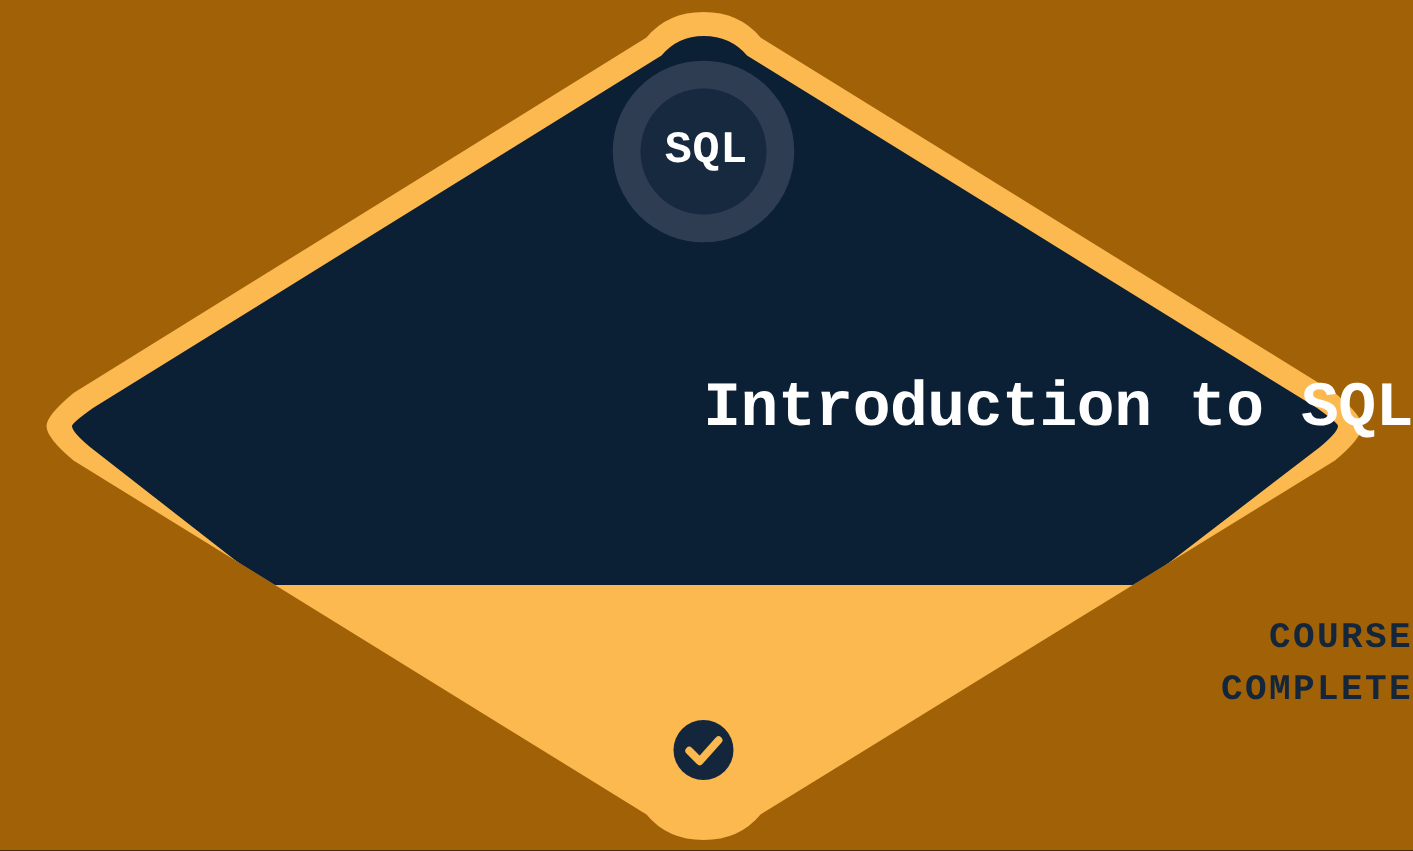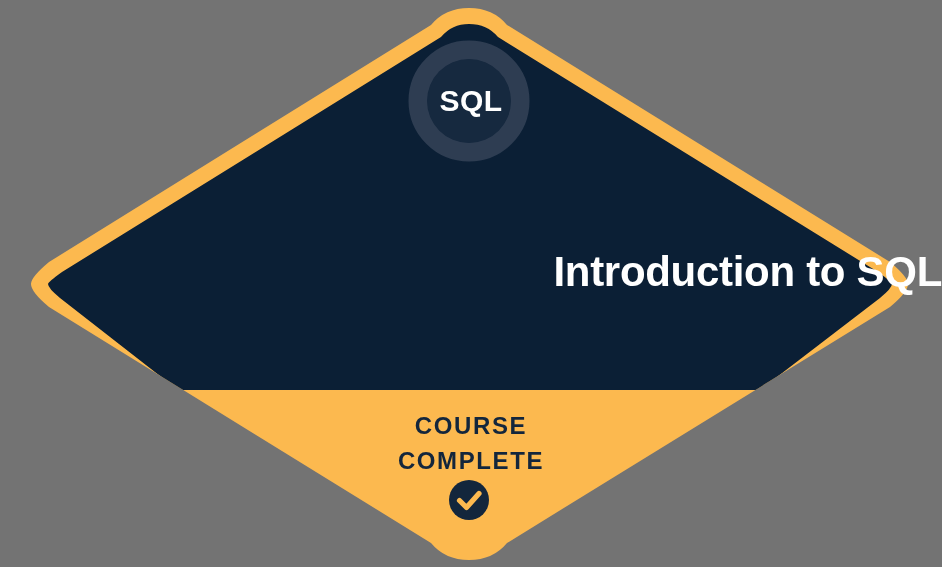--- a/index.html
+++ b/index.html
@@ -13,21 +13,22 @@
     height: 567px;
     overflow: hidden;
     font-family: "Liberation Sans", sans-serif;
     -webkit-font-smoothing: antialiased;
   }
 
   #badge-stage {
     position: relative;
     width: 942px;
     height: 567px;
-    background: #737373;
+    background: #a16207;
+    font-family: Liberation Mono, monospace;
   }
 
   
   #badge-svg {
     position: absolute;
     left: 0;
     top: 0;
     width: 942px;
     height: 567px;
     display: block;
@@ -64,20 +65,21 @@
   #status-block {
     top: 408px;
     color: #13263c;
     font-size: 24px;
     font-weight: bold;
     letter-spacing: 1.6px;
     line-height: 35px;
   }
   #status-block .status-line {
     display: block;
+    text-align: right;
   }
 </style>
 </head>
 <body>
 
 <div id="badge-stage">
 
   <svg id="badge-svg" viewBox="0 0 942 567">
     <defs>
 

